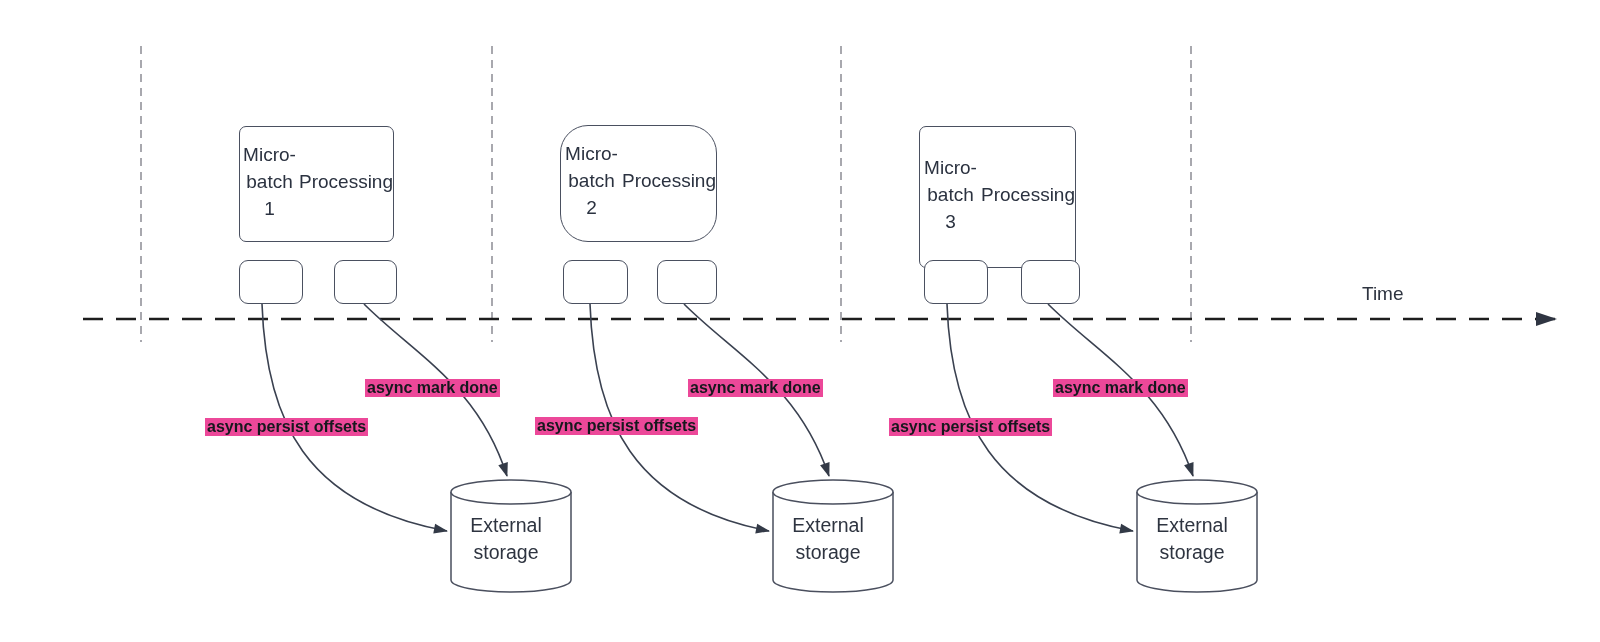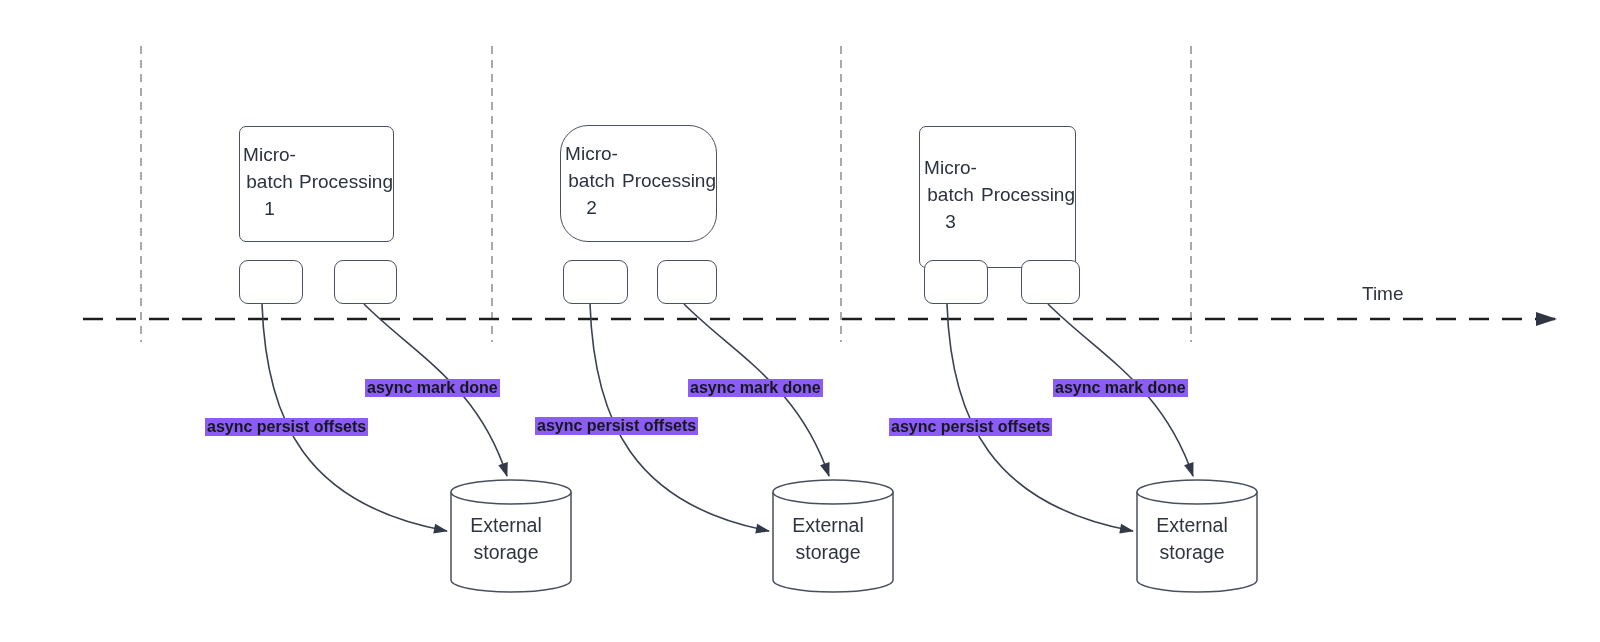--- a/index.html
+++ b/index.html
@@ -17,21 +17,21 @@
     display:flex;flex-direction:row;align-items:center;justify-content:center;
     font-size:19px;line-height:27px;color:#2b3240;text-align:center;padding-bottom:6px;
     box-sizing:border-box;
   }
   .tasknode{
     position:absolute;background:#ffffff;border:1.5px solid #4a5060;border-radius:9px;
     box-sizing:border-box;
   }
   .blabel{
     position:absolute;font-size:16px;font-weight:bold;color:#16181d;white-space:nowrap;
-    background:#8b5cf6;padding:0 2px;line-height:18px;
+    background:#ec4899;padding:0 2px;line-height:18px;
   }
   .storelabel{
     position:absolute;width:110px;text-align:center;font-size:19.5px;line-height:27px;
     color:#2e3440;
   }
   .timelabel{
     position:absolute;font-size:19px;color:#2e3440;white-space:nowrap;line-height:24px;
   }
 </style>
 </head>

